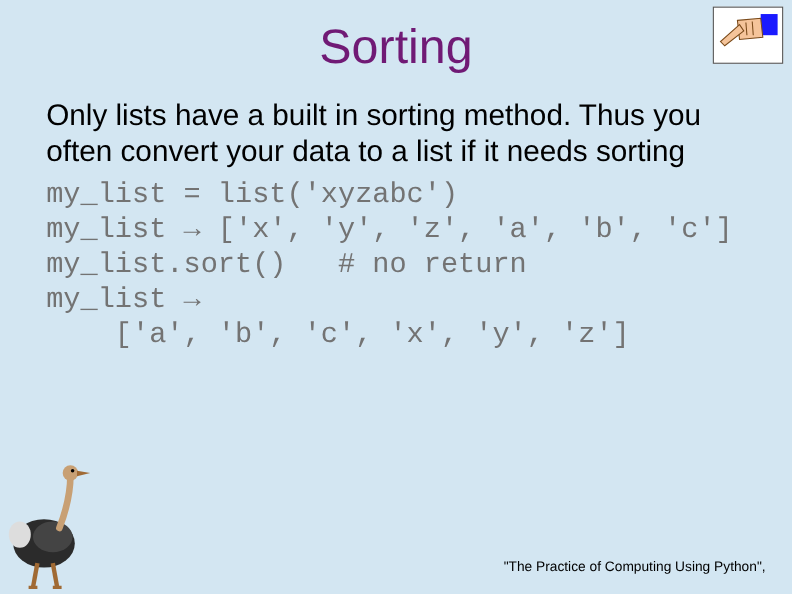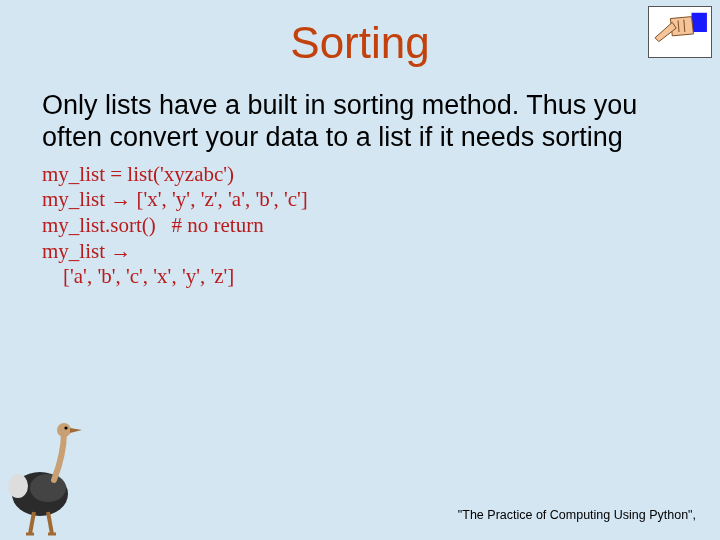--- a/index.html
+++ b/index.html
@@ -18,37 +18,37 @@
     position: relative;
     box-sizing: border-box;
   }
   .title {
     font-size: 44px;
     text-align: center;
     margin: 0;
     padding-top: 18px;
     padding-bottom: 22px;
     font-weight: 400;
-    color: #c2410c;
+    color: #701a75;
   }
   .body {
     padding: 0 60px 0 42px;
     font-size: 27px;
     color: #000;
     line-height: 1.18;
   }
   .intro {
     margin-bottom: 8px;
   }
   .code {
-    font-family: Liberation Serif, serif;
-    font-size: 21px;
+    font-family: Liberation Mono, monospace;
+    font-size: 26px;
     line-height: 1.22;
     white-space: pre;
-    color: #b91c1c;
+    color: #737373;
   }
   .footer {
     position: absolute;
     right: 24px;
     bottom: 16px;
     text-align: right;
     font-size: 12.5px;
     line-height: 1.25;
     color: #000;
   }

